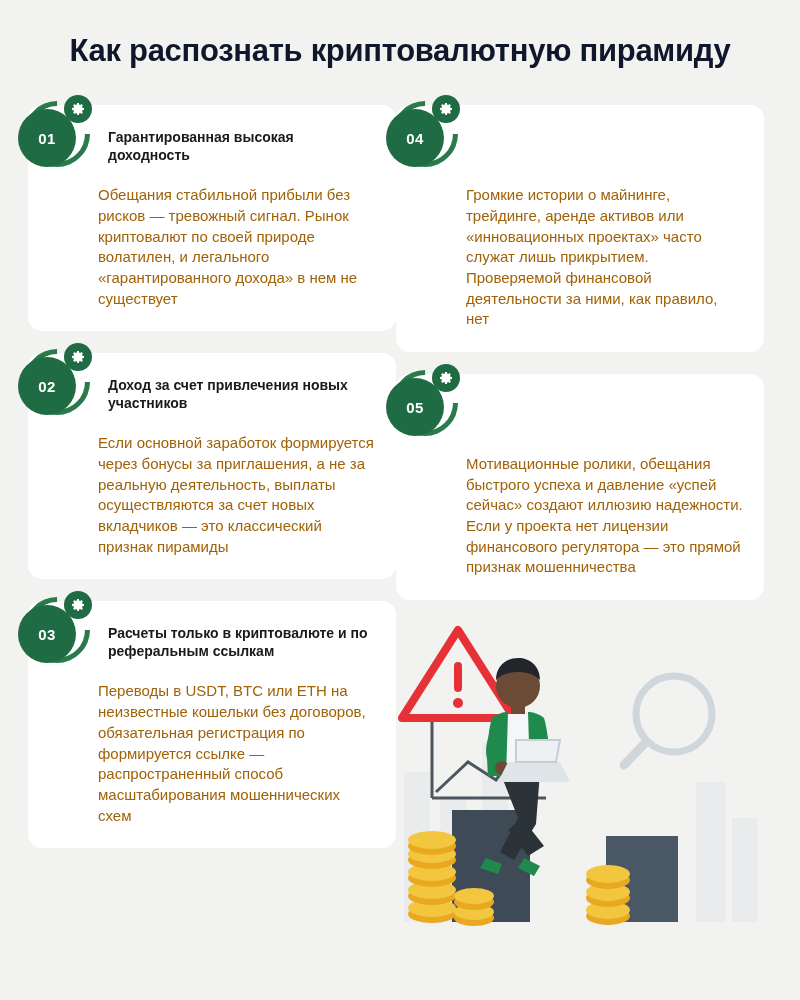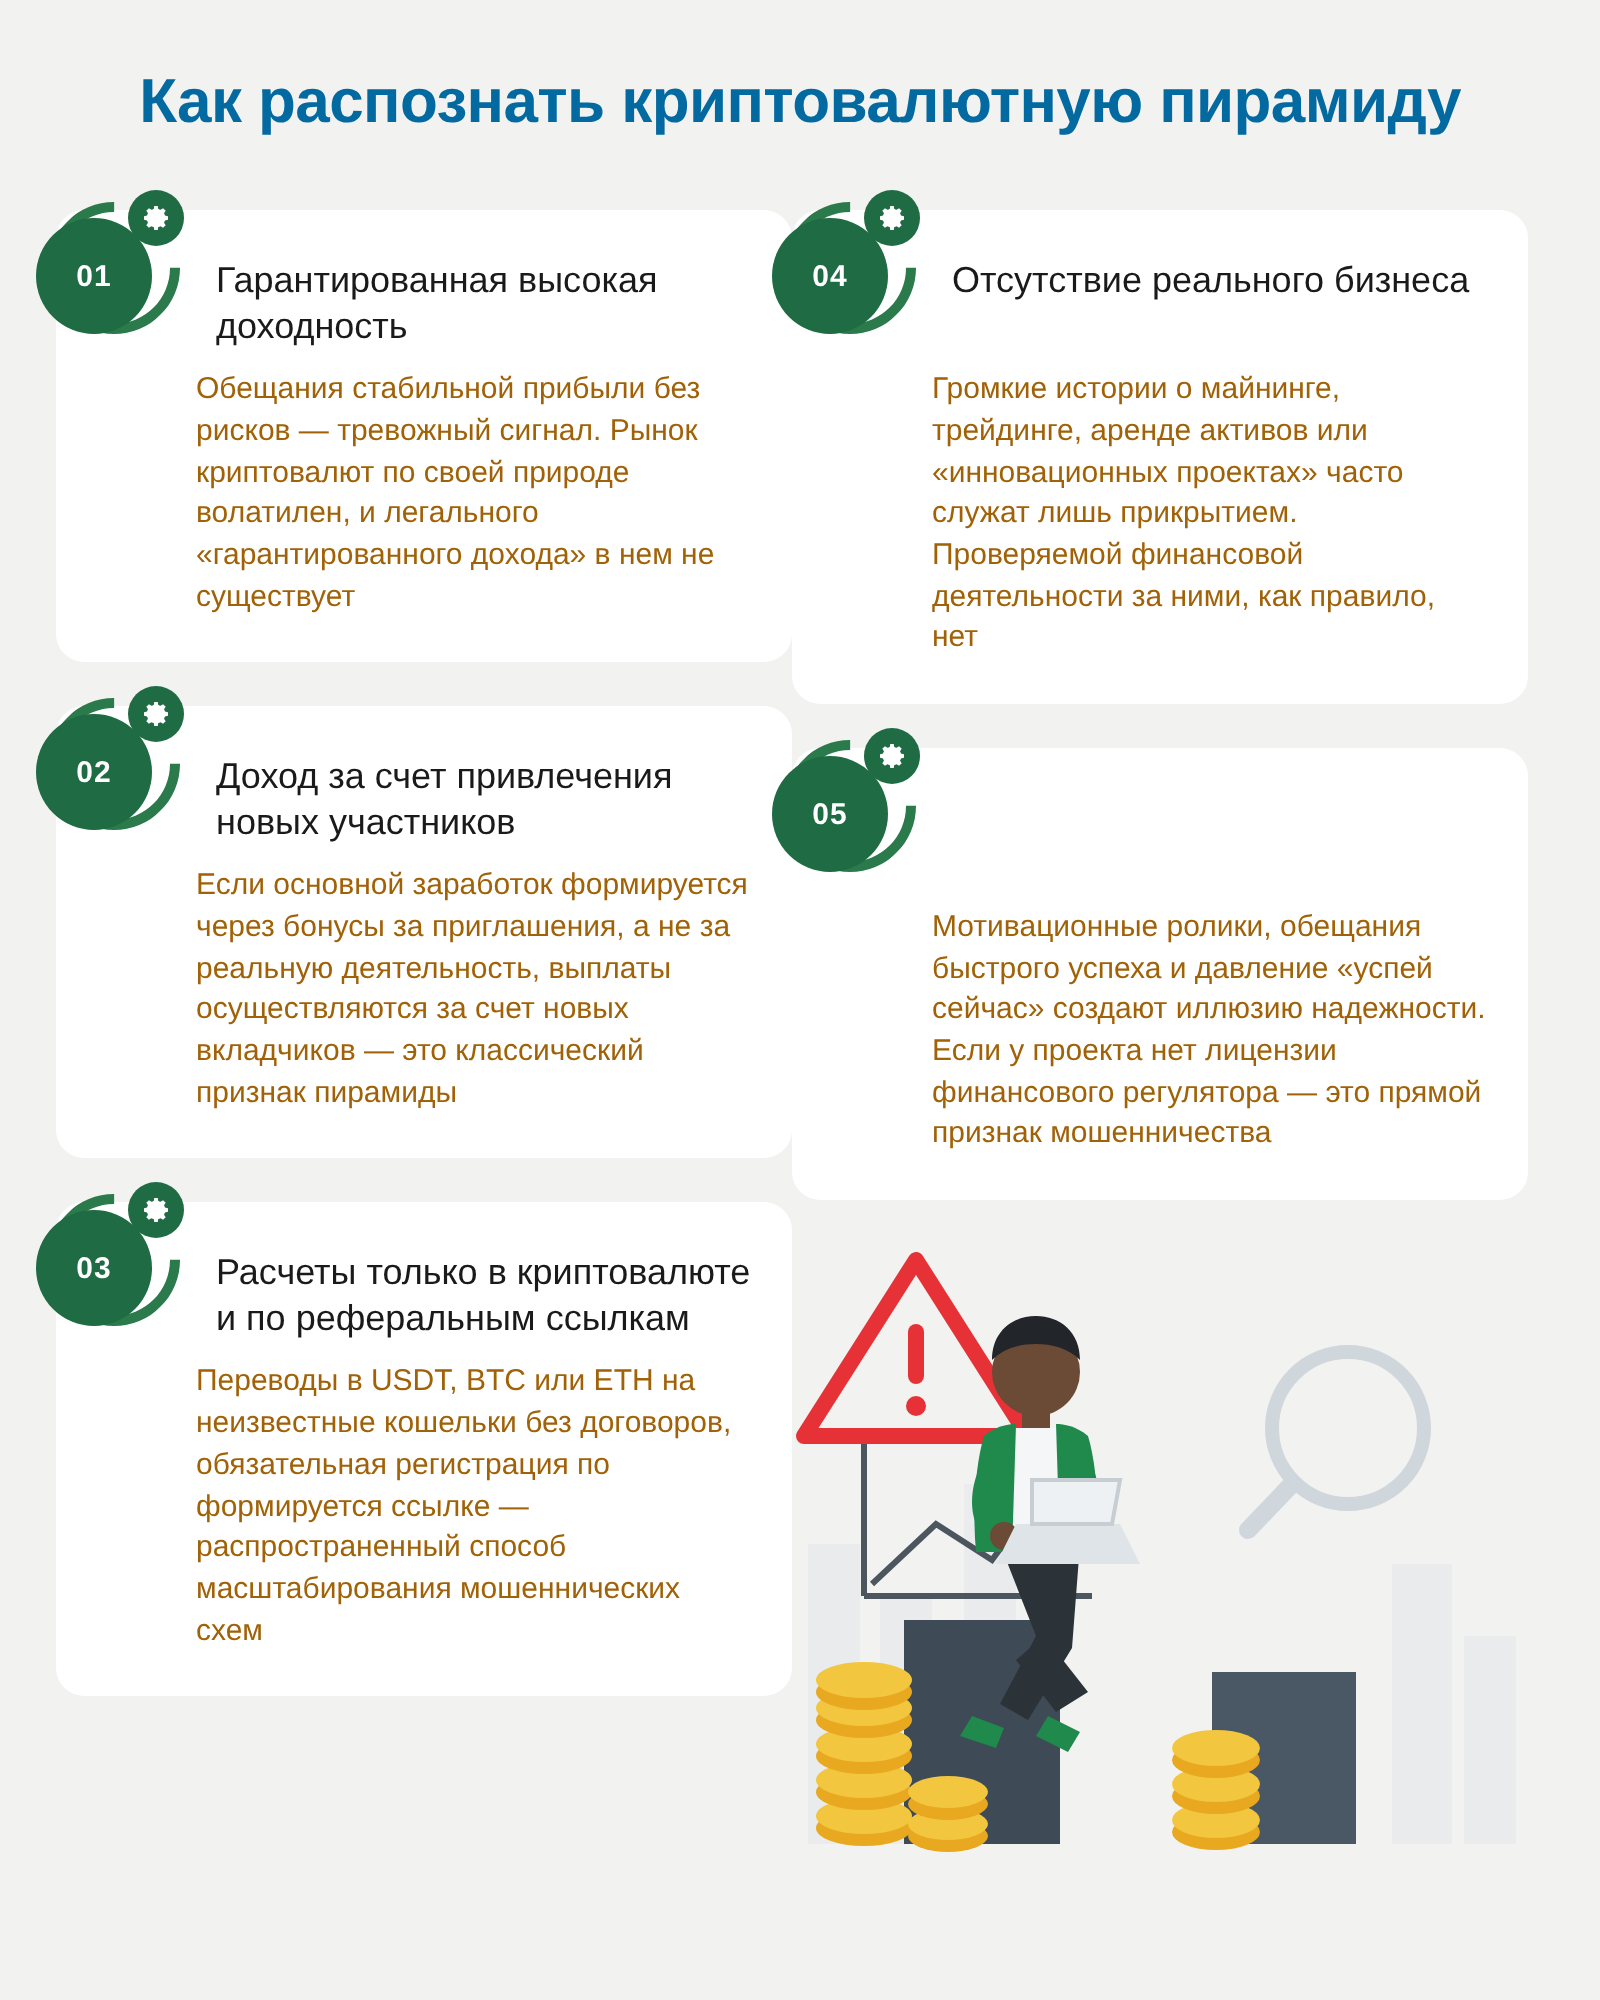--- a/index.html
+++ b/index.html
@@ -17,21 +17,21 @@
   .page {
     position: relative;
     width: 800px;
     height: 1000px;
     box-sizing: border-box;
   }
   .title {
     margin: 0;
     padding: 32px 60px 0 60px;
     text-align: center;
-    color: #0369a1;
+    color: #0f172a;
     font-size: 31px;
     line-height: 1.2;
     font-weight: bold;
     letter-spacing: -0.3px;
   }
   .grid {
     position: relative;
     margin-top: 24px;
     padding: 12px 28px;
     display: flex;
@@ -100,23 +100,23 @@
     height: 28px;
     border-radius: 50%;
     background: #1f6b43;
     display: flex;
     align-items: center;
     justify-content: center;
   }
   .gear svg { display: block; }
   .card-title {
     color: #1a1a1a;
-    font-size: 18px;
+    font-size: 14px;
     line-height: 1.25;
-    font-weight: normal;
+    font-weight: bold;
     padding-top: 2px;
   }
   .card-body {
     color: #a16207;
     font-size: 15px;
     line-height: 1.38;
     margin-top: 6px;
     padding-left: 50px;
   }
   .illo {
@@ -197,21 +197,20 @@
           <div class="badge-holder">
             <div class="ring"></div>
             <div class="disc">04</div>
             <div class="gear">
               <svg width="16" height="16" viewBox="0 0 24 24" aria-hidden="true">
                 <path fill="#ffffff" d="M12 8.2a3.8 3.8 0 1 0 0 7.6 3.8 3.8 0 0 0 0-7.6zm0 6a2.2 2.2 0 1 1 0-4.4 2.2 2.2 0 0 1 0 4.4z"></path>
                 <path fill="#ffffff" d="M21 13.4v-2.8l-2.3-.4a6.9 6.9 0 0 0-.7-1.7l1.3-1.9-2-2-1.9 1.3a6.9 6.9 0 0 0-1.7-.7L13.3 3h-2.6l-.4 2.2c-.6.2-1.2.4-1.7.7L6.7 4.6l-2 2L6 8.5c-.3.5-.5 1.1-.7 1.7L3 10.6v2.8l2.3.4c.2.6.4 1.2.7 1.7l-1.3 1.9 2 2 1.9-1.3c.5.3 1.1.5 1.7.7l.4 2.2h2.6l.4-2.2c.6-.2 1.2-.4 1.7-.7l1.9 1.3 2-2-1.3-1.9c.3-.5.5-1.1.7-1.7l2.3-.4z"></path>
               </svg>
             </div>
           </div>
-          <div class="card-title">Отсутствие реального бизнеса</div>
         </div>
         <div class="card-body">Громкие истории о майнинге, трейдинге, аренде активов или «инновационных проектах» часто служат лишь прикрытием. Проверяемой финансовой деятельности за ними, как правило, нет</div>
       </div>
 
       <div class="card">
         <div class="card-head">
           <div class="badge-holder">
             <div class="ring"></div>
             <div class="disc">05</div>
             <div class="gear">

